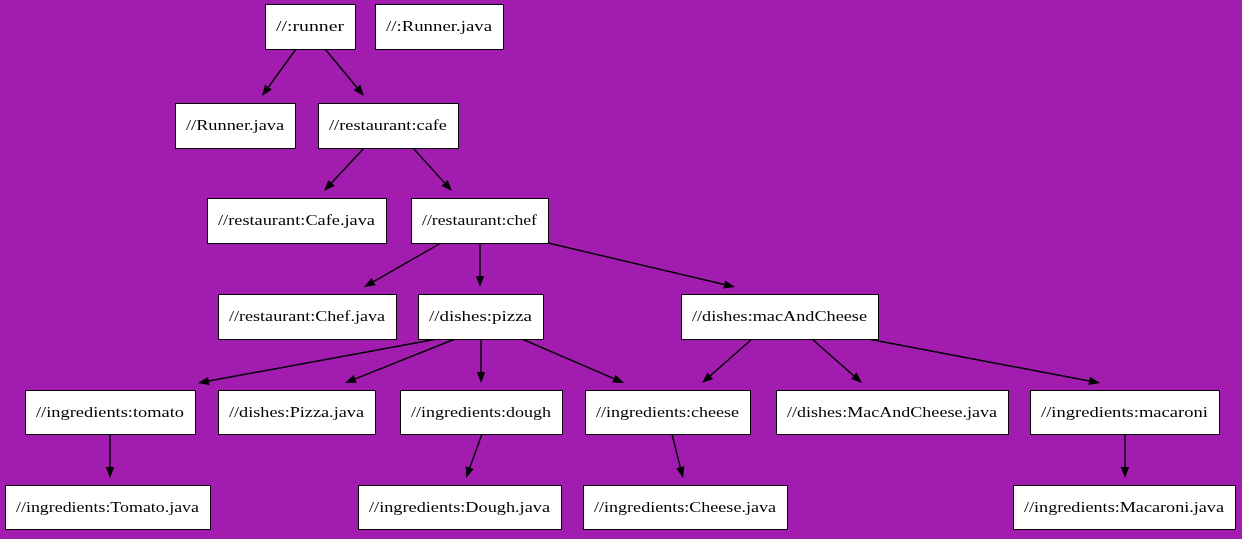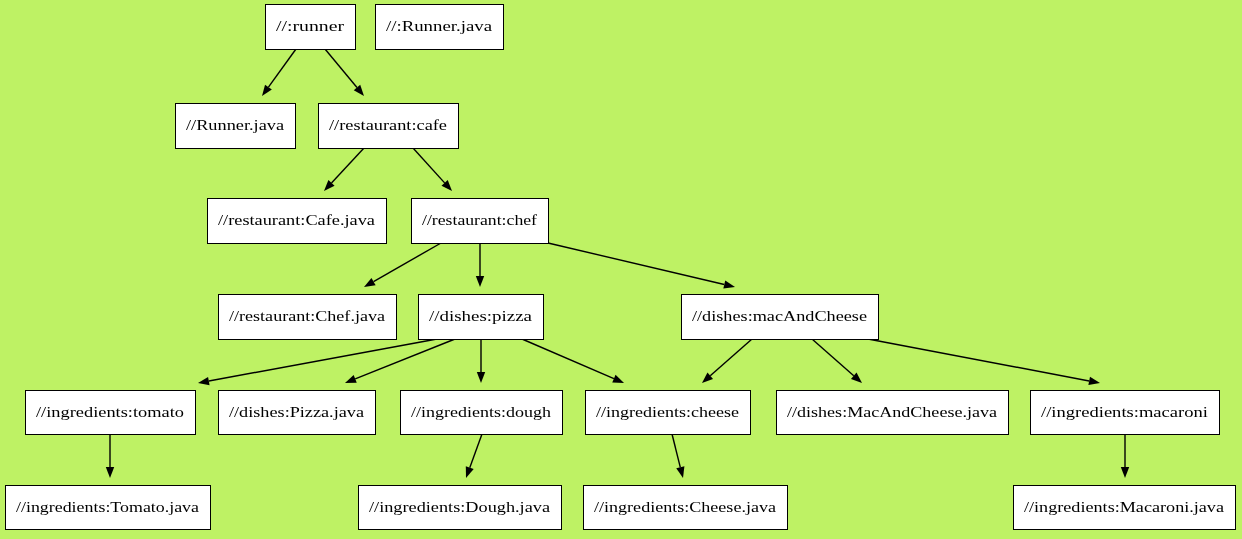--- a/index.html
+++ b/index.html
@@ -11,21 +11,21 @@
   body {
     width: 1242px;
     height: 539px;
     overflow: hidden;
     font-family: "Liberation Serif", "DejaVu Serif", serif;
   }
   #graph-root {
     position: relative;
     width: 1242px;
     height: 539px;
-    background: #bef264;
+    background: #a21caf;
     text-align: center;
   }
   svg#graph-canvas {
     display: block;
     width: 1242px;
     height: 539px;
   }
   .node-box {
     fill: #ffffff;
     stroke: #000000;

